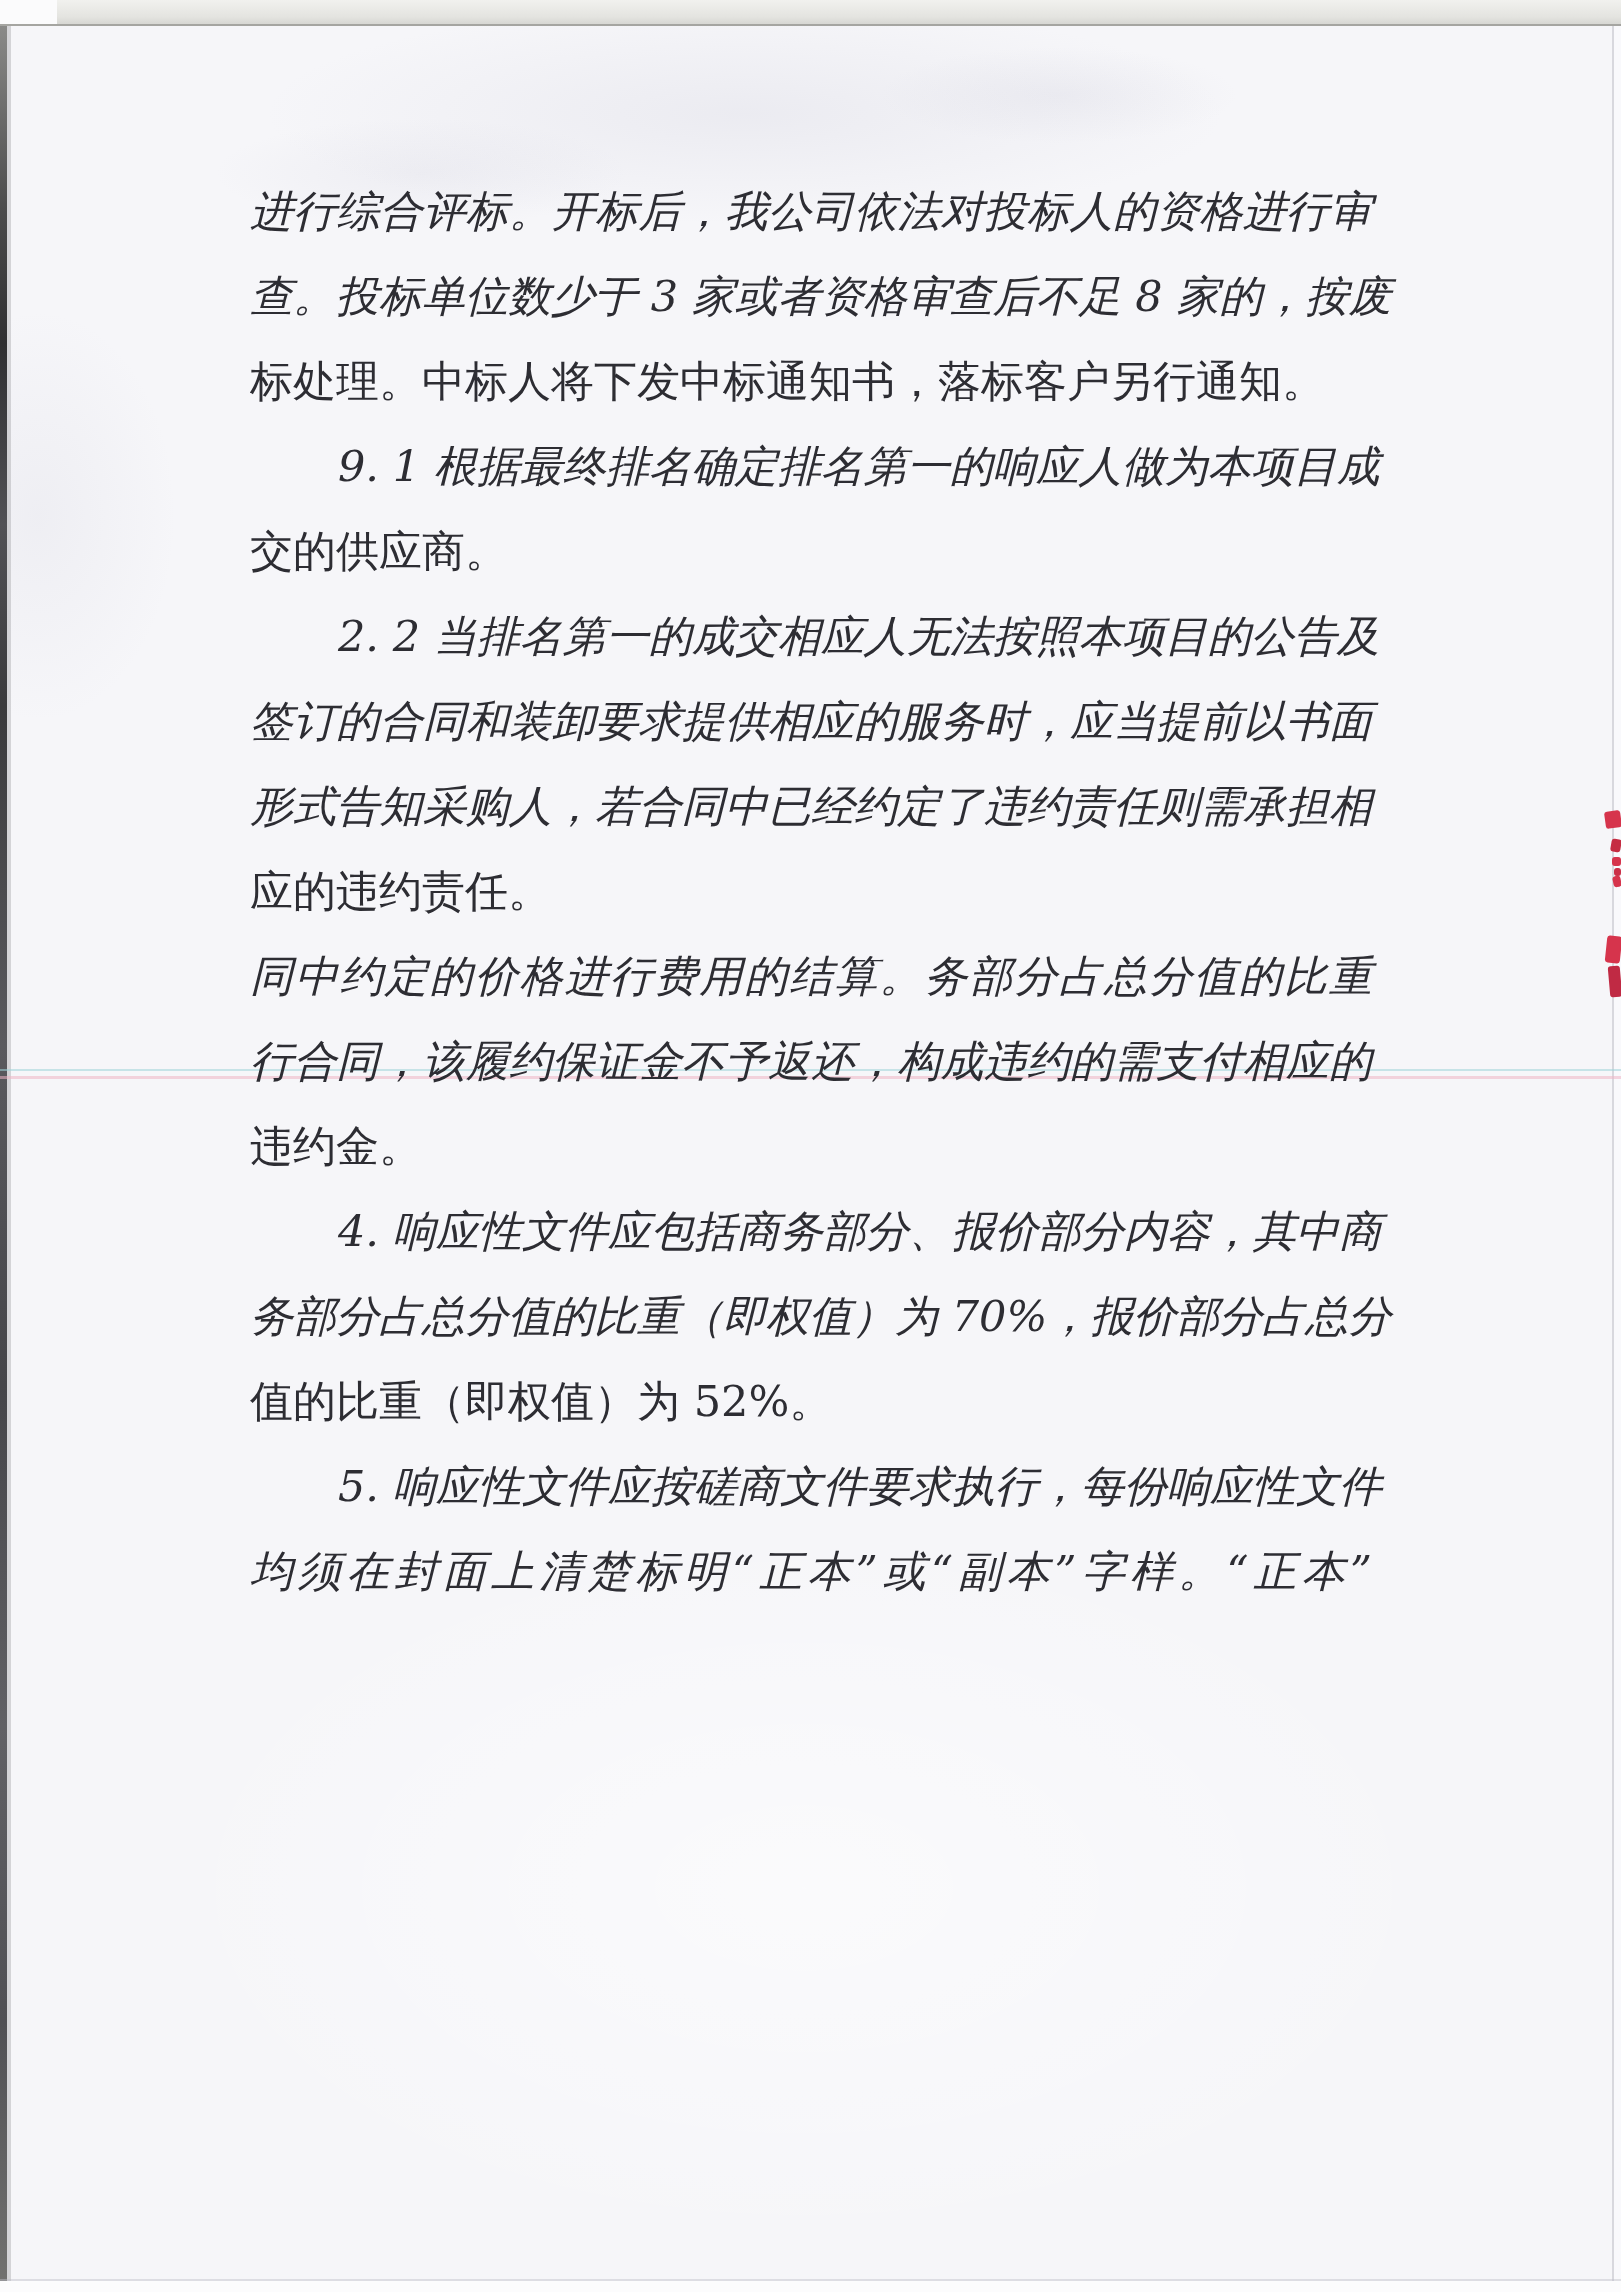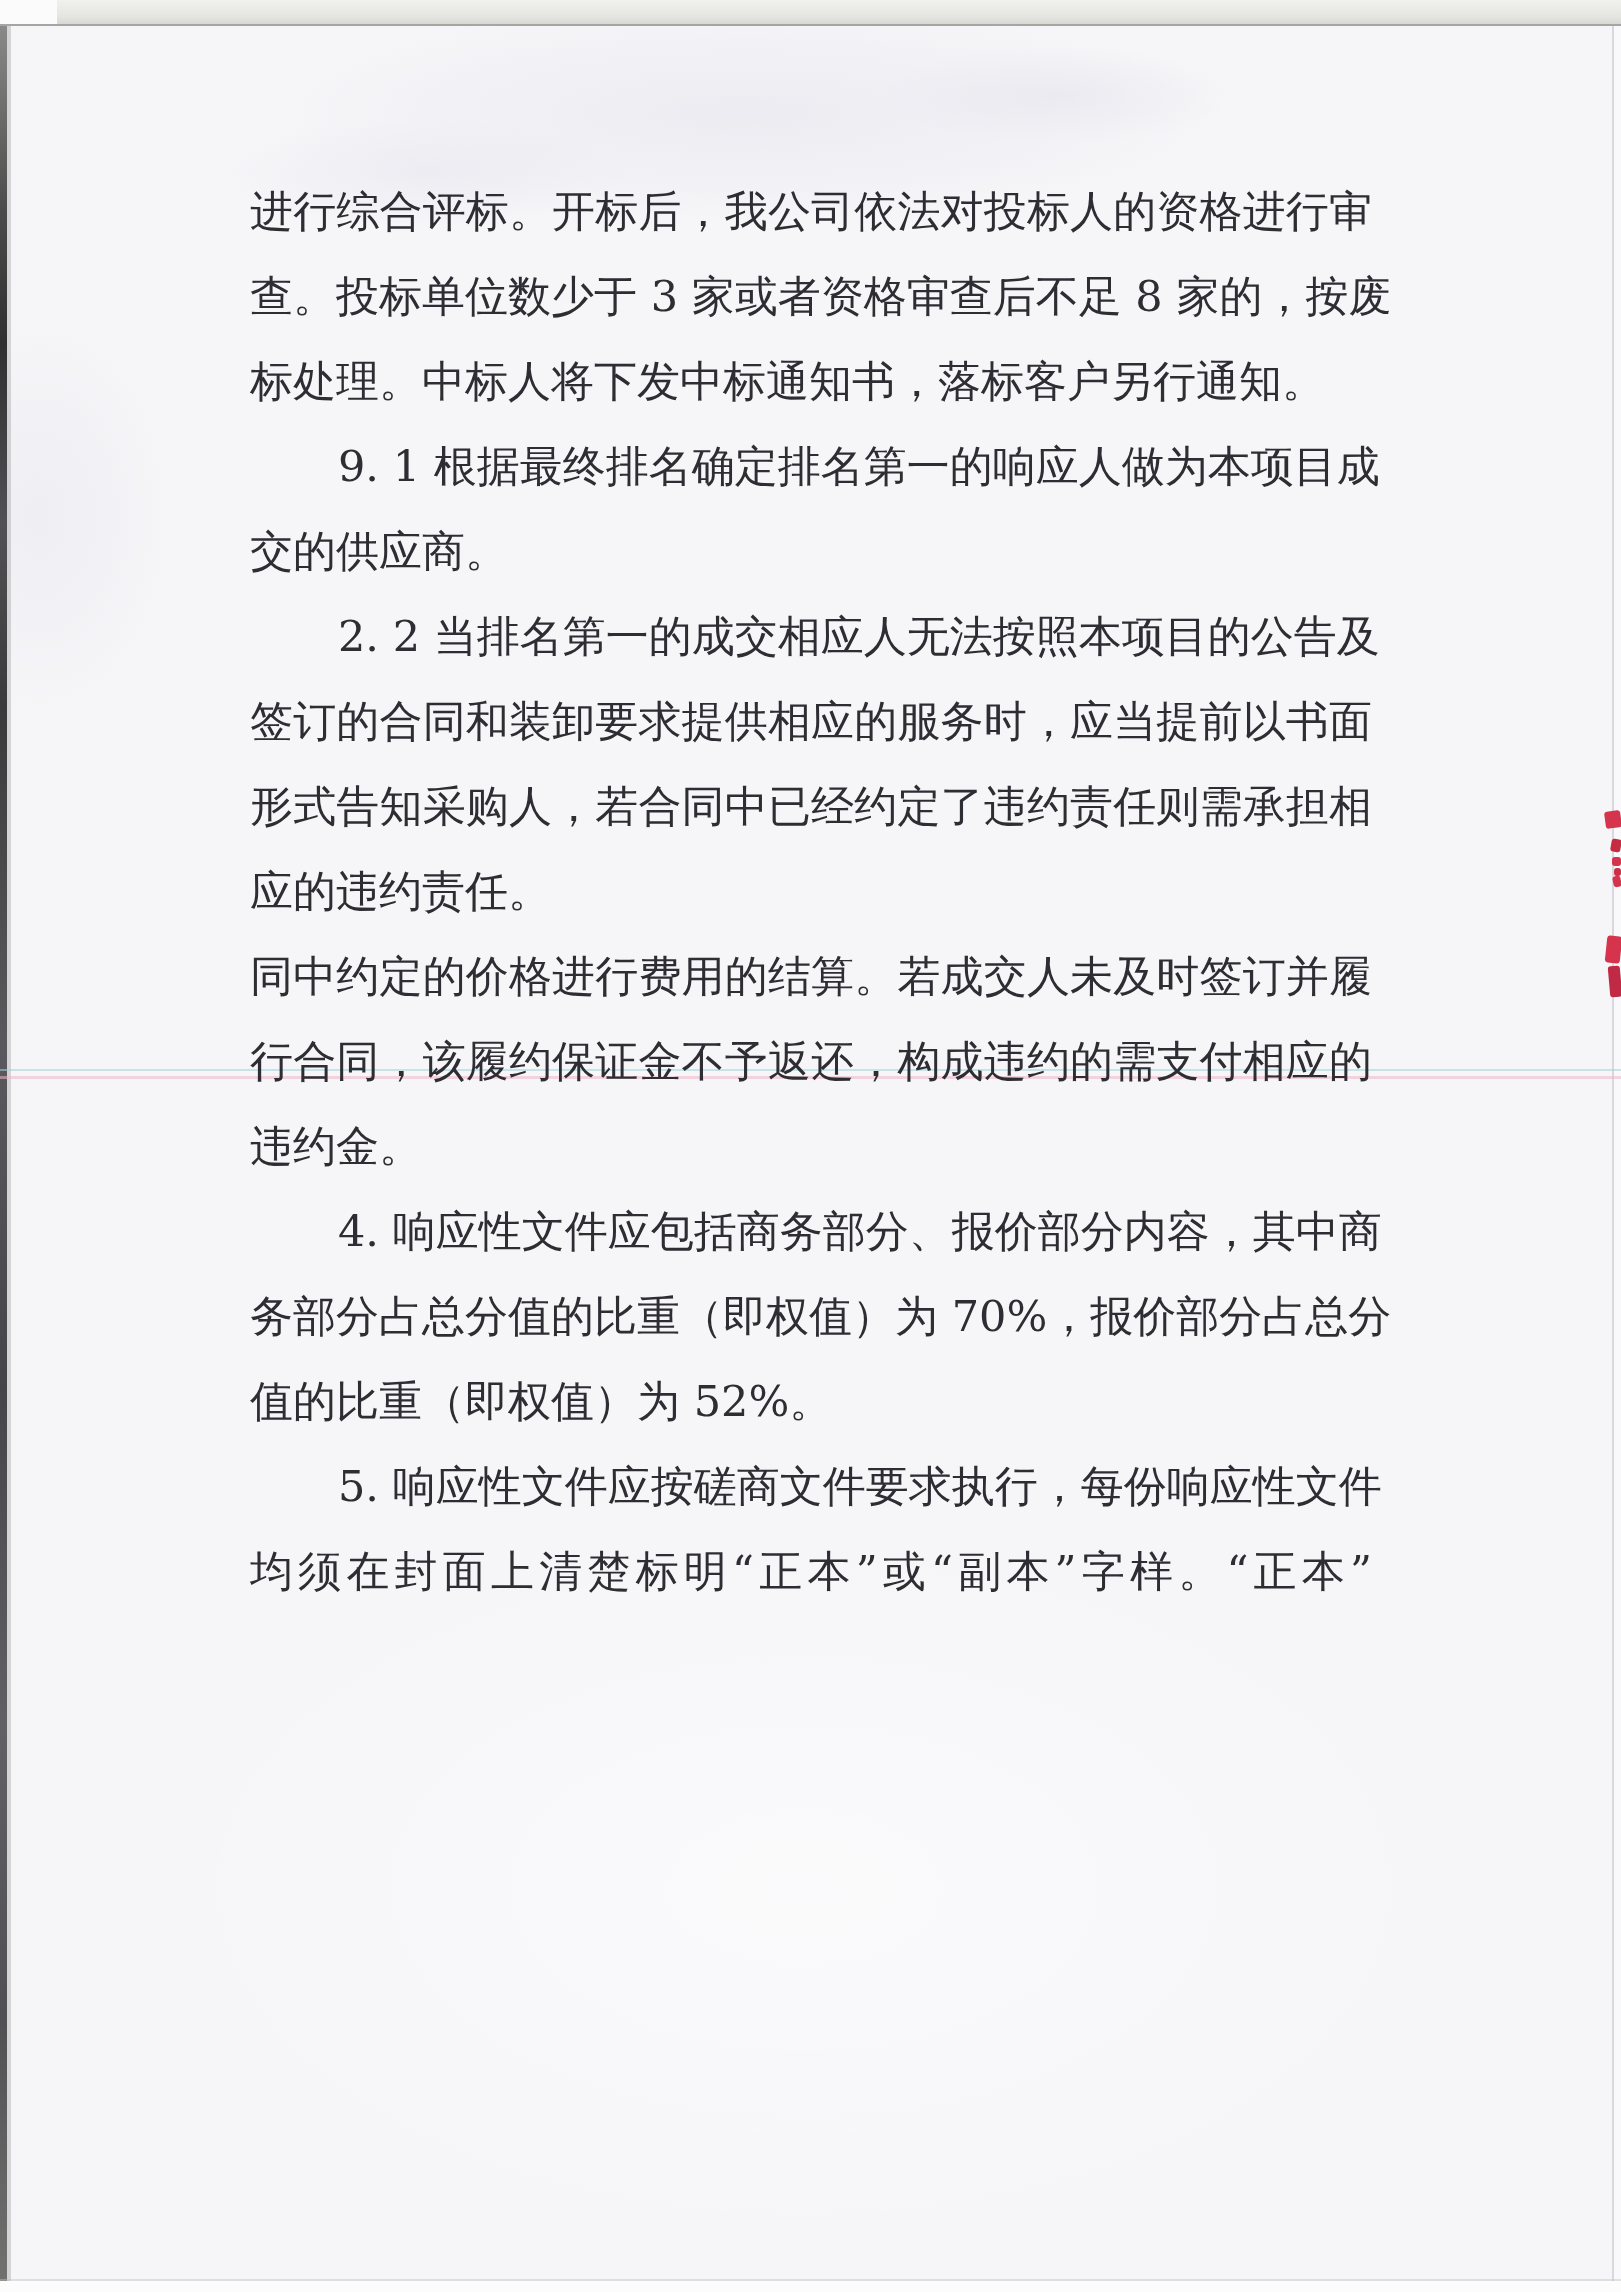--- a/index.html
+++ b/index.html
@@ -124,20 +124,21 @@
   .line {
     width: 100%;
     height: 85px;
     box-sizing: border-box;
     white-space: nowrap;
     text-align: left;
   }
   .line.full {
     text-align: justify;
     text-align-last: justify;
+    font-style: italic;
   }
   .line.indent {
     padding-left: 88px;
   }
 </style>
 </head>
 <body>
 
 <div class="paper"></div>
 
@@ -165,21 +166,21 @@
 <div class="text-block">
     <div class="line full">进行综合评标。开标后，我公司依法对投标人的资格进行审</div>
     <div class="line full">查。投标单位数少于 3 家或者资格审查后不足 8 家的，按废</div>
     <div class="line">标处理。中标人将下发中标通知书，落标客户另行通知。</div>
     <div class="line full indent">9. 1 根据最终排名确定排名第一的响应人做为本项目成</div>
     <div class="line">交的供应商。</div>
     <div class="line full indent">2. 2 当排名第一的成交相应人无法按照本项目的公告及</div>
     <div class="line full">签订的合同和装卸要求提供相应的服务时，应当提前以书面</div>
     <div class="line full">形式告知采购人，若合同中已经约定了违约责任则需承担相</div>
     <div class="line">应的违约责任。</div>
-    <div class="line full">同中约定的价格进行费用的结算。若成交人未及时签订并履</div>
+    <div class="line full">同中约定的价格进行费用的结算。务部分占总分值的比重</div>
     <div class="line full">行合同，该履约保证金不予返还，构成违约的需支付相应的</div>
     <div class="line">违约金。</div>
     <div class="line full indent">4. 响应性文件应包括商务部分、报价部分内容，其中商</div>
     <div class="line full">务部分占总分值的比重（即权值）为 70%，报价部分占总分</div>
     <div class="line">值的比重（即权值）为 52%。</div>
     <div class="line full indent">5. 响应性文件应按磋商文件要求执行，每份响应性文件</div>
     <div class="line full">均须在封面上清楚标明“正本”或“副本”字样。“正本”</div>
   </div>
 
 

